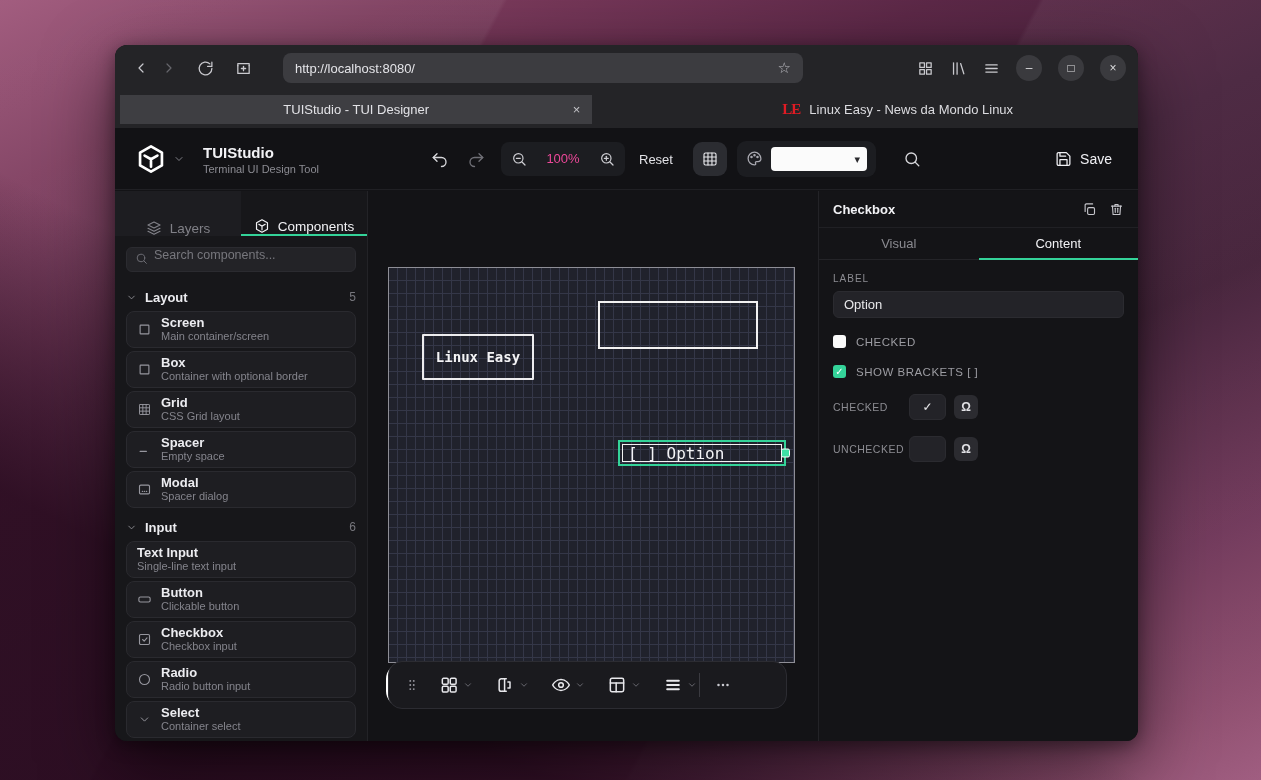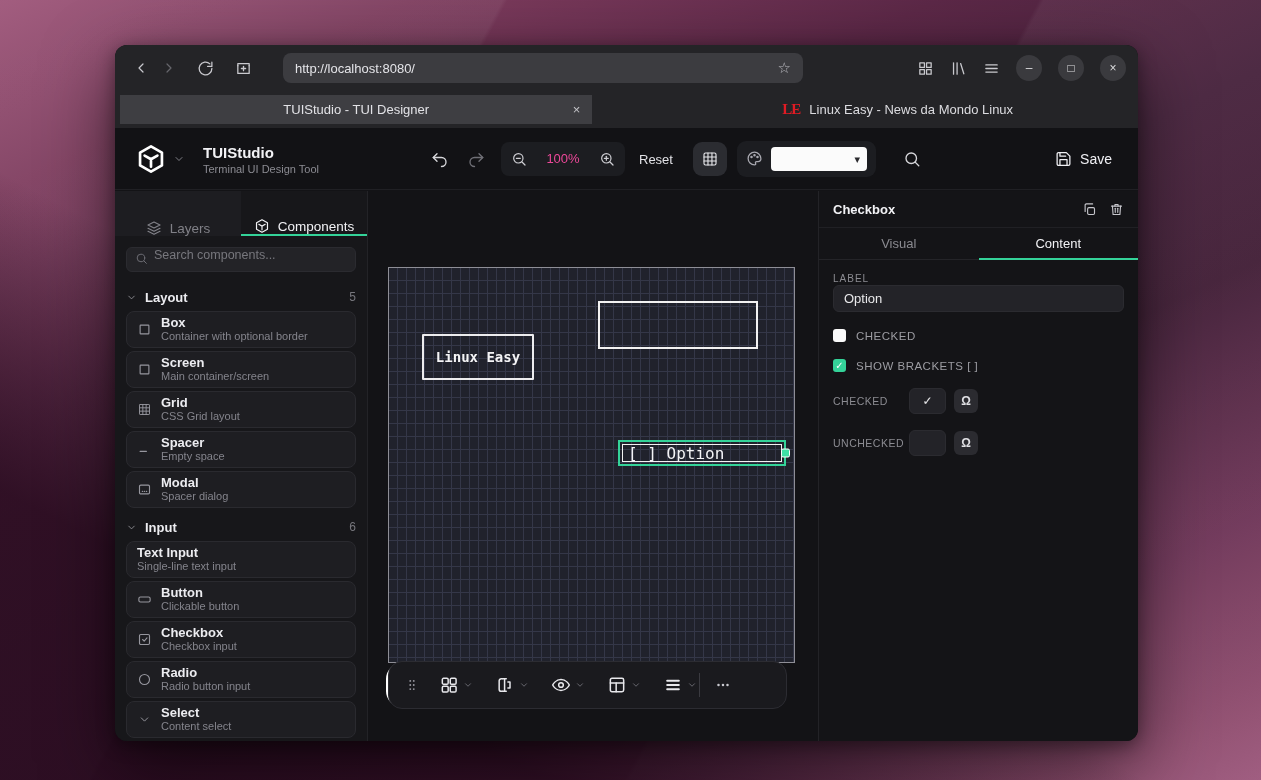--- a/index.html
+++ b/index.html
@@ -132,21 +132,21 @@
   .inspector{ width:320px; background:#141417; border-left:1px solid #232327; display:flex; flex-direction:column; }
   .insp-head{ height:36px; display:flex; align-items:center; padding:0 14px; }
   .insp-head .t{ font-size:13px; font-weight:bold; color:#f2f2f5; }
   .insp-head .icons{ margin-left:auto; display:flex; gap:12px; color:#c6c6cc; }
   .insp-tabs{ height:33px; display:flex; border-top:1px solid #202024; }
   .insp-tab{ flex:1; display:flex; align-items:center; justify-content:center; font-size:13px;
     border-bottom:1px solid #242428; }
   .insp-tab.inactive{ color:#8a8a90; }
   .insp-tab.active{ color:#f2f2f5; border-bottom:2px solid #34d399; }
   .insp-body{ padding:13px 14px; }
-  .flabel{ font-size:10px; letter-spacing:1px; color:#8c8c92; margin-bottom:1px; }
+  .flabel{ font-size:10px; letter-spacing:1px; color:#8c8c92; margin-bottom:7px; }
   .finput{ width:100%; height:27px; background:#232328; border:1px solid #2b2b30; border-radius:6px;
     color:#e8e8ea; font-size:13px; padding:0 10px; outline:none; font-family:"Liberation Sans",sans-serif; }
   .chkrow{ display:flex; align-items:center; margin-top:17px; }
   .chkbox{ width:13px; height:13px; border-radius:3px; display:flex; align-items:center; justify-content:center;
     font-size:10px; color:#fff; }
   .chkbox.white{ background:#fafafa; }
   .chkbox.teal{ background:#34d399; }
   .chkrow .cl{ font-size:11.5px; letter-spacing:.5px; color:#9c9ca2; margin-left:10px; }
   .charrow{ display:flex; align-items:center; margin-top:16px; }
   .charrow .cl{ font-size:10.5px; letter-spacing:.5px; color:#8c8c92; width:76px; }
@@ -352,31 +352,31 @@
               <polyline points="6 9 12 15 18 9"></polyline>
             </svg>
           <span class="st">Layout</span>
           <span class="cnt">5</span>
         </div>
         <div class="card">
           <svg class="ic cicon" width="15" height="15" viewBox="0 0 24 24">
               <rect x="5" y="5" width="14" height="14" rx="1"></rect>
             </svg>
           <div class="col">
+              <span class="ct">Screen</span>
+              <span class="cs">Main container/screen</span>
+            </div>
+        </div>
+        <div class="card">
+          <svg class="ic cicon" width="15" height="15" viewBox="0 0 24 24">
+              <rect x="5" y="5" width="14" height="14" rx="1"></rect>
+            </svg>
+          <div class="col">
               <span class="ct">Box</span>
               <span class="cs">Container with optional border</span>
-            </div>
-        </div>
-        <div class="card">
-          <svg class="ic cicon" width="15" height="15" viewBox="0 0 24 24">
-              <rect x="5" y="5" width="14" height="14" rx="1"></rect>
-            </svg>
-          <div class="col">
-              <span class="ct">Screen</span>
-              <span class="cs">Main container/screen</span>
             </div>
         </div>
         <div class="card">
           <svg class="ic cicon" width="15" height="15" viewBox="0 0 24 24" style="stroke-width:1.5">
               <rect x="4" y="4" width="16" height="16" rx="1"></rect>
               <line x1="9.3" y1="4" x2="9.3" y2="20"></line>
               <line x1="14.6" y1="4" x2="14.6" y2="20"></line>
               <line x1="4" y1="9.3" x2="20" y2="9.3"></line>
               <line x1="4" y1="14.6" x2="20" y2="14.6"></line>
             </svg>
@@ -447,21 +447,21 @@
               <span class="ct">Radio</span>
               <span class="cs">Radio button input</span>
             </div>
         </div>
         <div class="card">
           <svg class="ic cicon" width="13" height="13" viewBox="0 0 24 24">
               <polyline points="6 9 12 15 18 9"></polyline>
             </svg>
           <div class="col">
               <span class="ct">Select</span>
-              <span class="cs">Content select</span>
+              <span class="cs">Container select</span>
             </div>
         </div>
         <div class="card partial"></div>
       </div>
     </div>
 
     <div class="main">
       <div class="canvas">
         <div class="cmp-box"></div>
         <div class="cmp-btn">Linux Easy</div>

